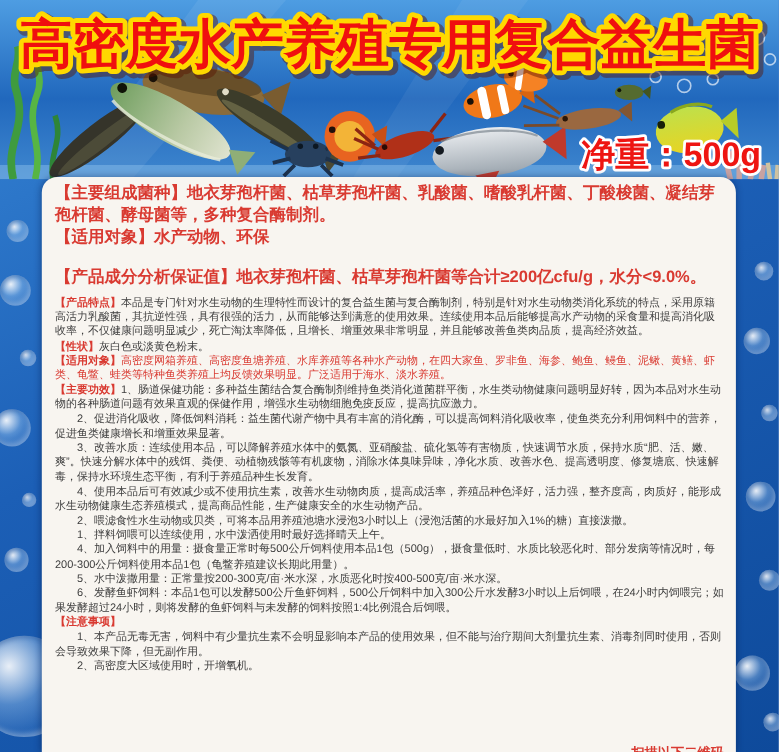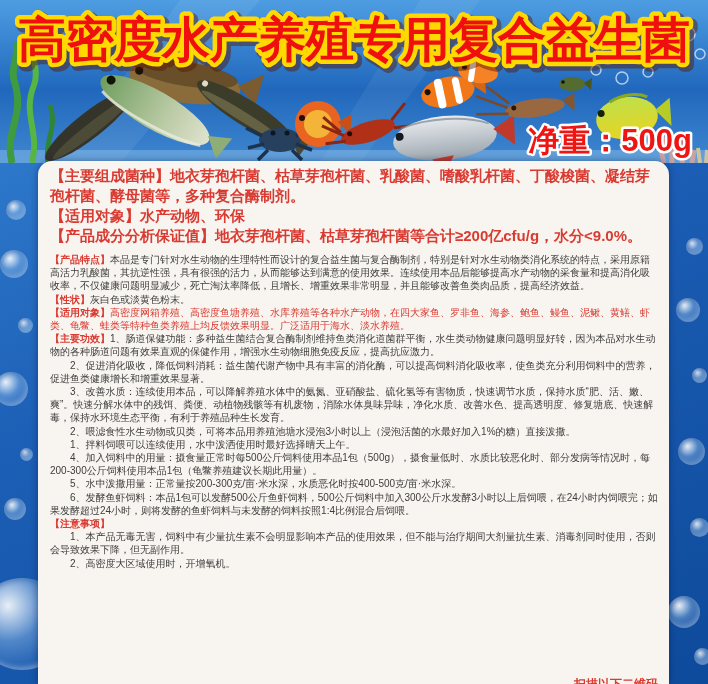--- a/index.html
+++ b/index.html
@@ -26,21 +26,21 @@
     padding:5px 10px 0 12px;box-sizing:border-box;overflow:hidden;
   }
   .section{margin:0;}
   .section.large{font-size:15px;line-height:20px;font-weight:bold;}
   .section.small{font-size:10px;line-height:13.2px;}
   .para{margin:0;}
   .para.indent{text-indent:2em;}
   .red{color:#d93a31;}
   .dark{color:#3d3d3d;}
   .label{color:#d93a31;font-weight:bold;}
-  .gap-after{margin-bottom:7px;}
+  .gap-after{margin-bottom:7px;margin-top:16px;}
   .footer-partial{
     position:absolute;right:50px;bottom:-7px;height:14px;line-height:14px;
     font-size:12px;font-weight:bold;color:#d93a31;
   }
 </style>
 </head>
 <body>
 
 <div class="banner">
   <svg width="708" height="163" viewBox="0 0 708 163">
@@ -230,20 +230,21 @@
       <div class="section small">
         <p class="para dark"><span class="label">【性状】</span>灰白色或淡黄色粉末。</p>
       </div>
       <div class="section small">
         <p class="para red"><span class="label">【适用对象】</span>高密度网箱养殖、高密度鱼塘养殖、水库养殖等各种水产动物，在四大家鱼、罗非鱼、海参、鲍鱼、鳗鱼、泥鳅、黄鳝、虾类、龟鳖、蛙类等特种鱼类养殖上均反馈效果明显。广泛适用于海水、淡水养殖。</p>
       </div>
       <div class="section small">
         <p class="para dark"><span class="label">【主要功效】</span>1、肠道保健功能：多种益生菌结合复合酶制剂维持鱼类消化道菌群平衡，水生类动物健康问题明显好转，因为本品对水生动物的各种肠道问题有效果直观的保健作用，增强水生动物细胞免疫反应，提高抗应激力。</p>
         <p class="para dark indent">2、促进消化吸收，降低饲料消耗：益生菌代谢产物中具有丰富的消化酶，可以提高饲料消化吸收率，使鱼类充分利用饲料中的营养，促进鱼类健康增长和增重效果显著。</p>
         <p class="para dark indent">3、改善水质：连续使用本品，可以降解养殖水体中的氨氮、亚硝酸盐、硫化氢等有害物质，快速调节水质，保持水质“肥、活、嫩、爽”。快速分解水体中的残饵、粪便、动植物残骸等有机废物，消除水体臭味异味，净化水质、改善水色、提高透明度、修复塘底、快速解毒，保持水环境生态平衡，有利于养殖品种生长发育。</p>
+        <p class="para dark indent">4、使用本品后可有效减少或不使用抗生素，改善水生动物肉质，提高成活率，养殖品种色泽好，活力强，整齐度高，肉质好，能形成水生动物健康生态养殖模式，提高商品性能，生产健康安全的水生动物产品。</p>
       </div>
       <div class="section small">
         <p class="para dark indent">2、喂滤食性水生动物或贝类，可将本品用养殖池塘水浸泡3小时以上（浸泡活菌的水最好加入1%的糖）直接泼撒。</p>
         <p class="para dark indent">1、拌料饲喂可以连续使用，水中泼洒使用时最好选择晴天上午。</p>
         <p class="para dark indent">4、加入饲料中的用量：摄食量正常时每500公斤饲料使用本品1包（500g），摄食量低时、水质比较恶化时、部分发病等情况时，每200-300公斤饲料使用本品1包（龟鳖养殖建议长期此用量）。</p>
         <p class="para dark indent">5、水中泼撒用量：正常量按200-300克/亩·米水深，水质恶化时按400-500克/亩·米水深。</p>
         <p class="para dark indent">6、发酵鱼虾饲料：本品1包可以发酵500公斤鱼虾饲料，500公斤饲料中加入300公斤水发酵3小时以上后饲喂，在24小时内饲喂完；如果发酵超过24小时，则将发酵的鱼虾饲料与未发酵的饲料按照1:4比例混合后饲喂。</p>
       </div>
       <div class="section small">
         <p class="para"><span class="label">【注意事项】</span></p>

